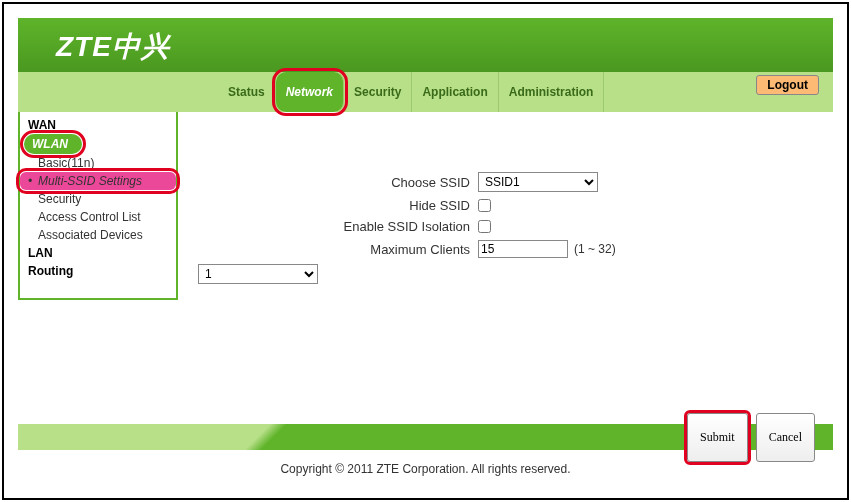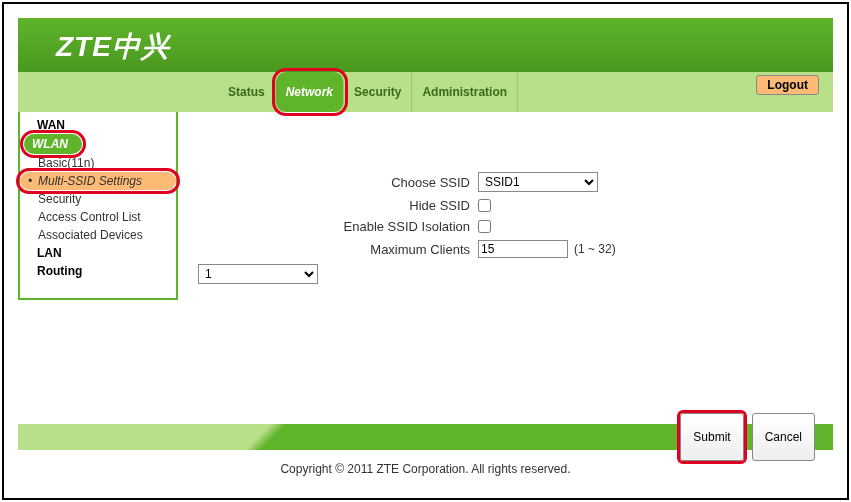--- a/index.html
+++ b/index.html
@@ -6,52 +6,53 @@
   body { font-family: Arial, sans-serif; font-size: 12px; background: #fff; }
   .frame { border: 2px solid #000; width: 847px; height: 498px; margin: 2px; position: relative; background: #fff; }
   .header-bar { background: linear-gradient(to bottom, #5fb42a, #4a9820); height: 54px; position: relative; margin: 14px 14px 0 14px; }
   .logo { color: #fff; font-size: 28px; font-weight: bold; padding: 10px 0 0 38px; font-style: italic; letter-spacing: 1px; }
   .tabs-row { background: #b8e088; height: 40px; margin: 0 14px; display: flex; align-items: stretch; padding-left: 200px; position: relative; }
   .tab { padding: 0 10px; display: flex; align-items: center; color: #3a6b1a; font-weight: bold; cursor: pointer; border-right: 1px solid #9cc96e; font-size: 12px; }
   .tab.active { background: #5fb42a; color: #fff; }
   .logout-btn { position: absolute; right: 14px; top: 3px; background: #fdba74; border: 1px solid #888; border-radius: 3px; padding: 2px 10px; font-weight: bold; font-size: 12px; cursor: pointer; }
   .body-row { display: flex; margin: 0 14px; }
   .sidebar { width: 160px; border: 2px solid #5fb42a; border-top: none; background: #fff; padding: 4px 0 12px 0; }
-  .side-sec { color: #000; font-weight: bold; padding: 2px 17px; font-size: 12px; }
+  .side-sec { color: #000; font-weight: bold; padding: 2px 8px; font-size: 12px; }
   .side-sec.active { background: #5fb42a; color: #fff; padding: 3px 8px; }
   .side-item { padding: 2px 8px 2px 18px; color: #333; cursor: pointer; font-size: 12px; }
-  .side-item.current { background: #fdba74; position: relative; }
+  .side-item.current { background: #ec4899; position: relative; border-radius: 6px; }
   .side-item.current::before { content: "•"; position: absolute; left: 8px; }
   .content { flex: 1; padding: 60px 20px 10px 20px; }
   .form-row { display: flex; align-items: center; margin-bottom: 6px; }
   .form-label { width: 280px; text-align: right; padding-right: 8px; color: #333; font-size: 13px; }
   .form-ctrl { flex: 1; display: flex; align-items: center; gap: 6px; }
   .form-ctrl select, .form-ctrl input[type=text] { font-size: 12px; padding: 1px 2px; border: 1px solid #888; background: #fff; }
   .form-ctrl select { width: 120px; }
   .form-ctrl input[type=text] { width: 90px; }
   .hint { color: #333; font-size: 12px; }
   .footer-bar { position: absolute; bottom: 48px; left: 14px; right: 14px; background: #5fb42a; height: 26px; display: flex; align-items: center; justify-content: flex-end; padding-right: 18px; gap: 8px;
     background: linear-gradient(135deg, #b8e088 0 30%, #5fb42a 32% 100%); }
-  .footer-bar button { font-size: 12px; padding: 16px 12px; border: 1px solid #888; border-radius: 3px; background: linear-gradient(#fff,#eee); cursor: pointer; }
+  .footer-bar button { font-size: 12px; padding: 16px 12px; border: 1px solid #888; border-radius: 3px; background: linear-gradient(#fff,#eee); cursor: pointer; font-family: Liberation Serif, serif; }
   .copyright { position: absolute; bottom: 22px; width: 100%; text-align: center; color: #333; font-size: 12px; }
   .hl { outline: 3px solid #e00020; outline-offset: 1px; border-radius: 10px; font-style: italic; }
   .hl-rect { outline: 3px solid #e00020; outline-offset: 0; border-radius: 4px; }
 </style>
 </head>
 <body>
 
 <div class="frame">
   <div class="header-bar">
     <div class="logo">ZTE中兴</div>
   </div>
 
   <div class="tabs-row">
     <div class="tab">Status</div>
     <div class="tab active hl">Network</div>
     <div class="tab">Security</div>
+    <div class="tab">Application</div>
     <div class="tab">Administration</div>
     <button class="logout-btn">Logout</button>
   </div>
 
   <div class="body-row">
     <div class="sidebar">
       <div class="side-sec">WAN</div>
       <div class="side-sec active hl" style="display:inline-block;margin-left:4px;padding-right:14px">WLAN</div>
       <div class="side-item">Basic(11n)</div>
       <div class="side-item current hl">Multi-SSID Settings</div>

